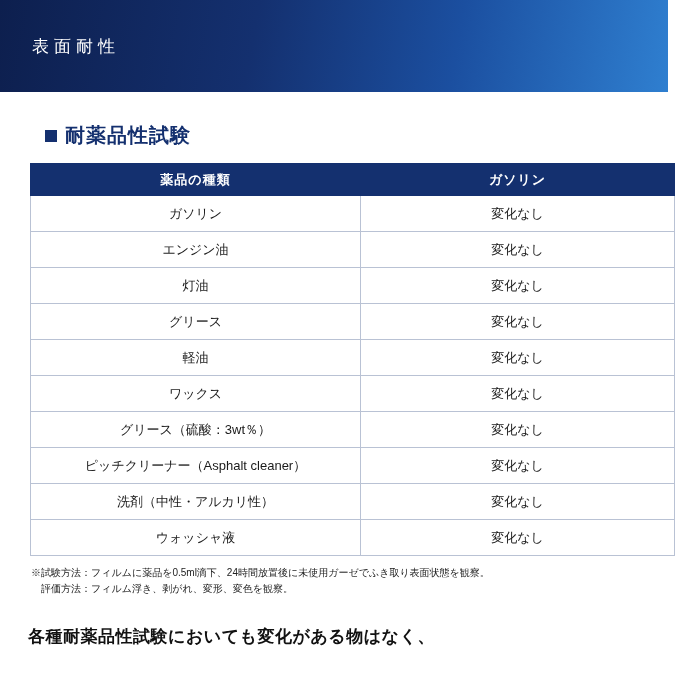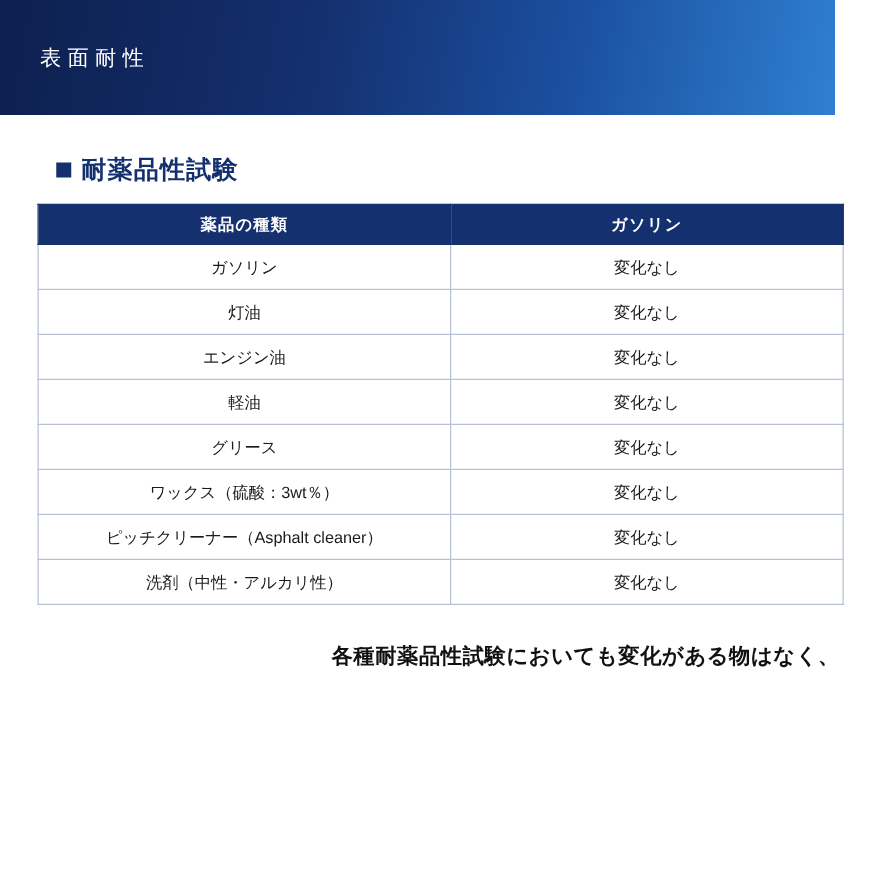--- a/index.html
+++ b/index.html
@@ -98,21 +98,21 @@
     font-size: 10px;
     line-height: 1.55;
     color: #222222;
   }
   .notes .note-line-2 {
     padding-left: 10px;
   }
   
   .conclusion {
     margin-top: 26px;
-    text-align: right;
+    text-align: left;
     font-size: 17px;
     font-weight: bold;
     line-height: 1.75;
     color: #111111;
     letter-spacing: 0.5px;
   }
 </style>
 </head>
 <body>
 
@@ -139,49 +139,61 @@
           <th>薬品の種類</th>
           <th>ガソリン</th>
         </tr>
       </thead>
       <tbody>
         <tr>
           <td>ガソリン</td>
           <td>変化なし</td>
         </tr>
         <tr>
+          <td>エンジン油</td>
+          <td>変化なし</td>
+        </tr>
+        <tr>
           <td>灯油</td>
           <td>変化なし</td>
         </tr>
         <tr>
-          <td>エンジン油</td>
+          <td>グリース</td>
           <td>変化なし</td>
         </tr>
         <tr>
           <td>軽油</td>
           <td>変化なし</td>
         </tr>
         <tr>
-          <td>グリース</td>
+          <td>ワックス</td>
           <td>変化なし</td>
         </tr>
         <tr>
-          <td>ワックス（硫酸：3wt％）</td>
+          <td>グリース（硫酸：3wt％）</td>
           <td>変化なし</td>
         </tr>
         <tr>
           <td>ピッチクリーナー（Asphalt cleaner）</td>
           <td>変化なし</td>
         </tr>
         <tr>
           <td>洗剤（中性・アルカリ性）</td>
           <td>変化なし</td>
         </tr>
+        <tr>
+          <td>ウォッシャ液</td>
+          <td>変化なし</td>
+        </tr>
       </tbody>
     </table>
 
+    <div class="notes">
+      <div class="note-line-1">※試験方法：フィルムに薬品を0.5ml滴下、24時間放置後に未使用ガーゼでふき取り表面状態を観察。</div>
+      <div class="note-line-2">評価方法：フィルム浮き、剥がれ、変形、変色を観察。</div>
+    </div>
 
     <div class="conclusion">
       <div>各種耐薬品性試験においても変化がある物はなく、</div>
     </div>
 
   </div>
 </div>
 
 </body></html>

